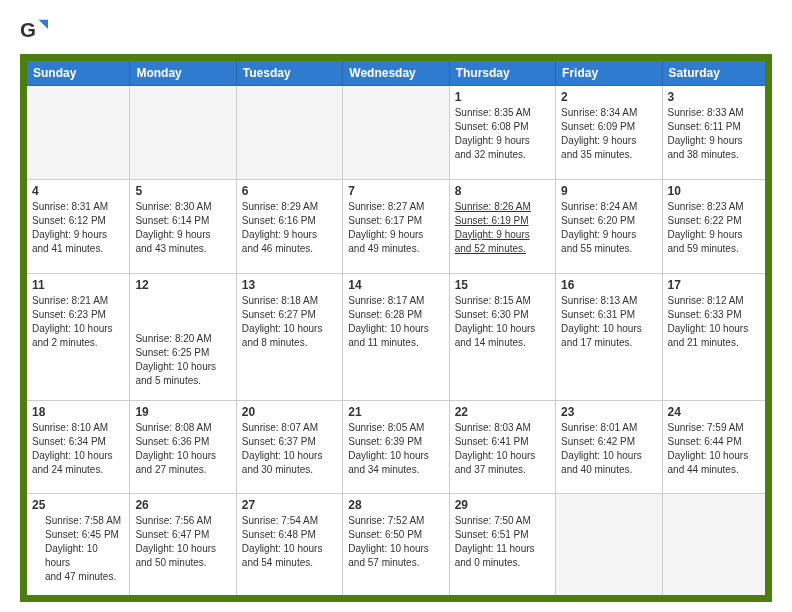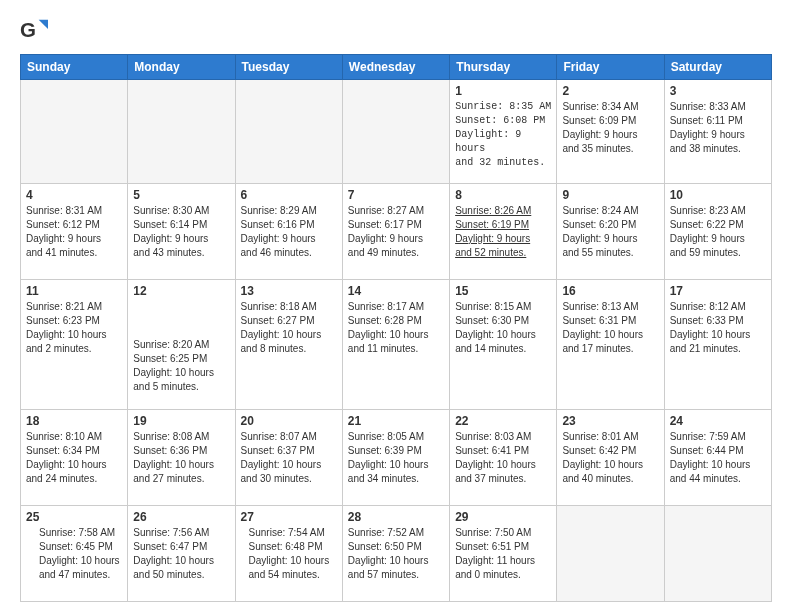--- a/index.html
+++ b/index.html
@@ -39,21 +39,21 @@
       font-size: 32px;
       font-weight: bold;
       color: #333;
     }
     .location {
       font-size: 14px;
       color: #555;
     }
     .calendar {
       flex: 1;
-      border: 1px solid #4d7c0f;
+      border: 7px solid #4d7c0f;
       border-collapse: collapse;
       width: 100%;
       table-layout: fixed;
     }
     .calendar th {
       background-color: #2e7bcf;
       color: #fff;
       font-size: 12px;
       font-weight: bold;
       text-align: left;
@@ -121,21 +121,21 @@
         </tr>
     </thead>
     <tbody id="calendar-body">
     <tr>
           <td class="empty"></td>
           <td class="empty"></td>
           <td class="empty"></td>
           <td class="empty"></td>
           <td>
             <span class="day-num">1</span>
-            <div class="cell-text" style="white-space: pre-line; font-family: Liberation Mono, monospace;">Sunrise: 8:35 AM
+            <div class="cell-text" style="white-space: pre-line;">Sunrise: 8:35 AM
 Sunset: 6:08 PM
 Daylight: 9 hours
 and 32 minutes.</div>
           </td>
           <td>
             <span class="day-num">2</span>
             <div class="cell-text" style="white-space: pre-line;">Sunrise: 8:34 AM
 Sunset: 6:09 PM
 Daylight: 9 hours
 and 35 minutes.</div>
@@ -311,21 +311,21 @@
           </td>
           <td>
             <span class="day-num">26</span>
             <div class="cell-text" style="white-space: pre-line;">Sunrise: 7:56 AM
 Sunset: 6:47 PM
 Daylight: 10 hours
 and 50 minutes.</div>
           </td>
           <td>
             <span class="day-num">27</span>
-            <div class="cell-text" style="white-space: pre-line; margin-left: 8px;">Sunrise: 7:54 AM
+            <div class="cell-text" style="white-space: pre-line;">Sunrise: 7:54 AM
 Sunset: 6:48 PM
 Daylight: 10 hours
 and 54 minutes.</div>
           </td>
           <td>
             <span class="day-num">28</span>
             <div class="cell-text" style="white-space: pre-line;">Sunrise: 7:52 AM
 Sunset: 6:50 PM
 Daylight: 10 hours
 and 57 minutes.</div>

